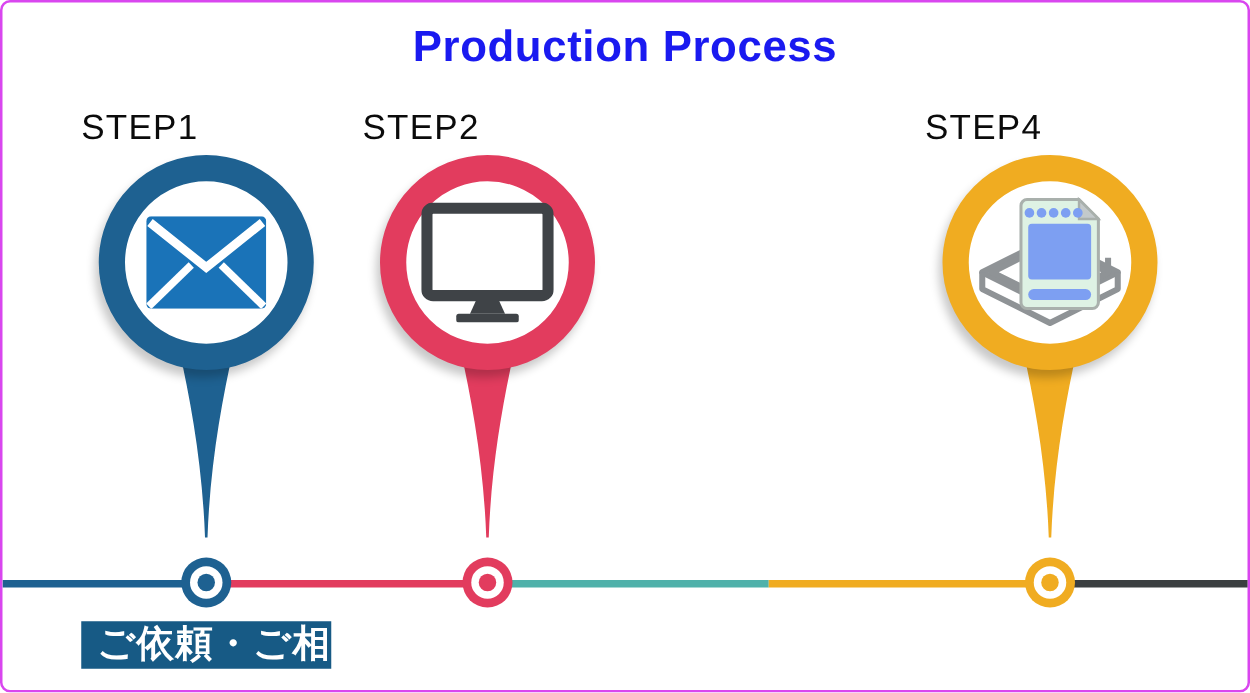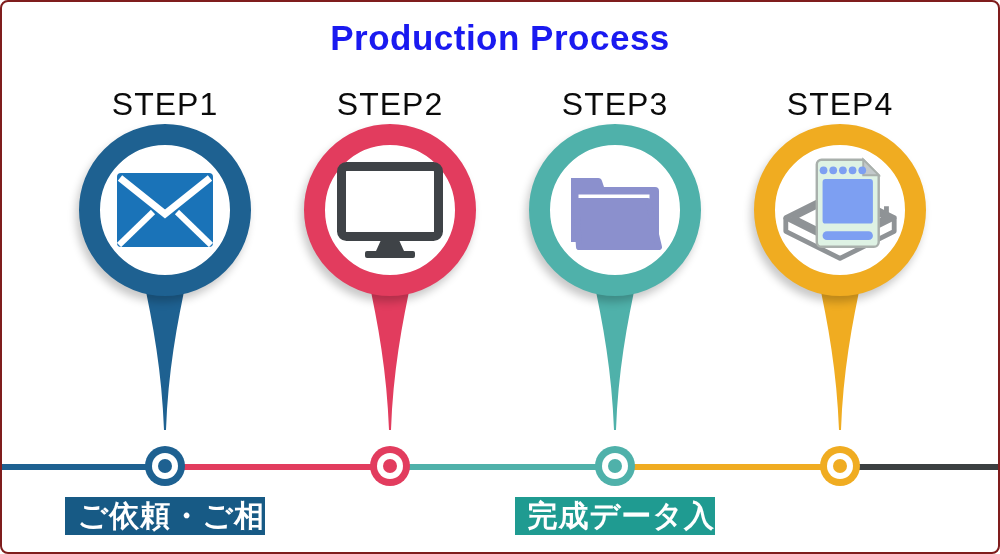--- a/index.html
+++ b/index.html
@@ -1,28 +1,28 @@
 <!DOCTYPE html>
 <html><head>
 <meta charset="utf-8">
 <style>
   html,body{margin:0;padding:0;background:#fff;}
   .canvas{
     position:relative;width:1000px;height:554px;box-sizing:border-box;
-    background:#fff;border:2px solid #7f1d1d;border-radius:8px;overflow:hidden;
+    background:#fff;border:2px solid #d946ef;border-radius:8px;overflow:hidden;
     font-family:"Liberation Sans","DejaVu Sans",sans-serif;
   }
   .page-title{
     position:absolute;top:16px;left:0;width:100%;text-align:center;
     font-size:35px;font-weight:bold;letter-spacing:.5px;
   }
   .step{position:absolute;top:0;height:100%;width:200px;left:calc(var(--x) - 100px);color:var(--c);}
   .step-label{
-    position:absolute;top:84px;left:0;width:100%;text-align:center;
-    font-size:32px;color:#0b0b0b;letter-spacing:1px;
+    position:absolute;top:84px;left:0;width:100%;text-align:left;
+    font-size:28px;color:#0b0b0b;letter-spacing:1px;
   }
   .pin-ring{
     position:absolute;top:122px;left:14px;width:172px;height:172px;
     box-sizing:border-box;border:21px solid currentColor;border-radius:50%;
     background:#fff;z-index:2;display:flex;align-items:center;justify-content:center;
     box-shadow:-3px 6px 8px rgba(0,0,0,.22);
   }
   .pin-tail{position:absolute;top:276px;left:76px;width:48px;height:156px;z-index:1;}
   .seg{position:absolute;top:462px;height:6px;z-index:1;}
   .node{
@@ -84,39 +84,20 @@
         <rect x="28" y="89" width="50" height="7" rx="2" fill="var(--ic-main)"></rect>
       </svg>
     </div>
     <div class="node">
         <div class="node-mid">
           <div class="node-dot"></div>
         </div>
       </div>
   </div>
 
-  <div class="step" style="--x: 613px; --c: #4fb1aa; --cap: #1f9b91; --ic-main: #8b90cd;">
-    <div class="step-label">STEP3</div>
-    <svg class="pin-tail" viewBox="0 0 48 156">
-      <path d="M2,0 C12,45 21,95 23,152 L25,152 C27,95 36,45 46,0 Z" fill="currentColor"></path>
-    </svg>
-    <div class="pin-ring">
-      <svg width="104" height="92" viewBox="0 0 104 92">
-        <path d="M8,14 h27 a4,4 0 0 1 4,3 l2,6 h51 a4,4 0 0 1 4,4 v51 H8 Z" fill="var(--ic-main)"></path>
-        <rect x="14" y="29" width="74" height="45" fill="#fff" stroke="var(--ic-main)" stroke-width="3"></rect>
-        <path d="M13,37 L85,37 L96,83 L16,83 Z" fill="var(--ic-main)" stroke="var(--ic-main)" stroke-width="6" stroke-linejoin="round"></path>
-      </svg>
-    </div>
-    <div class="node">
-        <div class="node-mid">
-          <div class="node-dot"></div>
-        </div>
-      </div>
-    <div class="caption">完成データ入稿</div>
-  </div>
 
   <div class="step" style="--x: 838px; --c: #f0ac21; --cap: #e39420; --ic-main: #8f9396; --ic-paper: #def2e4; --ic-ink: #7d9ff2; --ic-fold: #c3c9cb; --ic-edge: #a9b0ac;">
     <div class="step-label">STEP4</div>
     <svg class="pin-tail" viewBox="0 0 48 156">
       <path d="M2,0 C12,45 21,95 23,152 L25,152 C27,95 36,45 46,0 Z" fill="currentColor"></path>
     </svg>
     <div class="pin-ring">
       <svg width="120" height="110" viewBox="0 0 124 112">
         <g fill="none" stroke="var(--ic-main)" stroke-width="5" stroke-linejoin="round">
           <path d="M6,64 L62,36 L118,64 L62,92 Z"></path>

